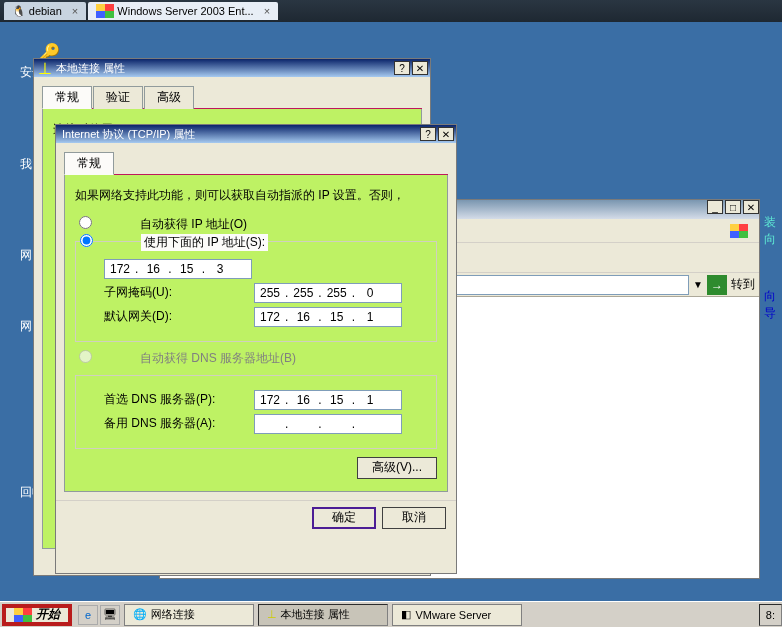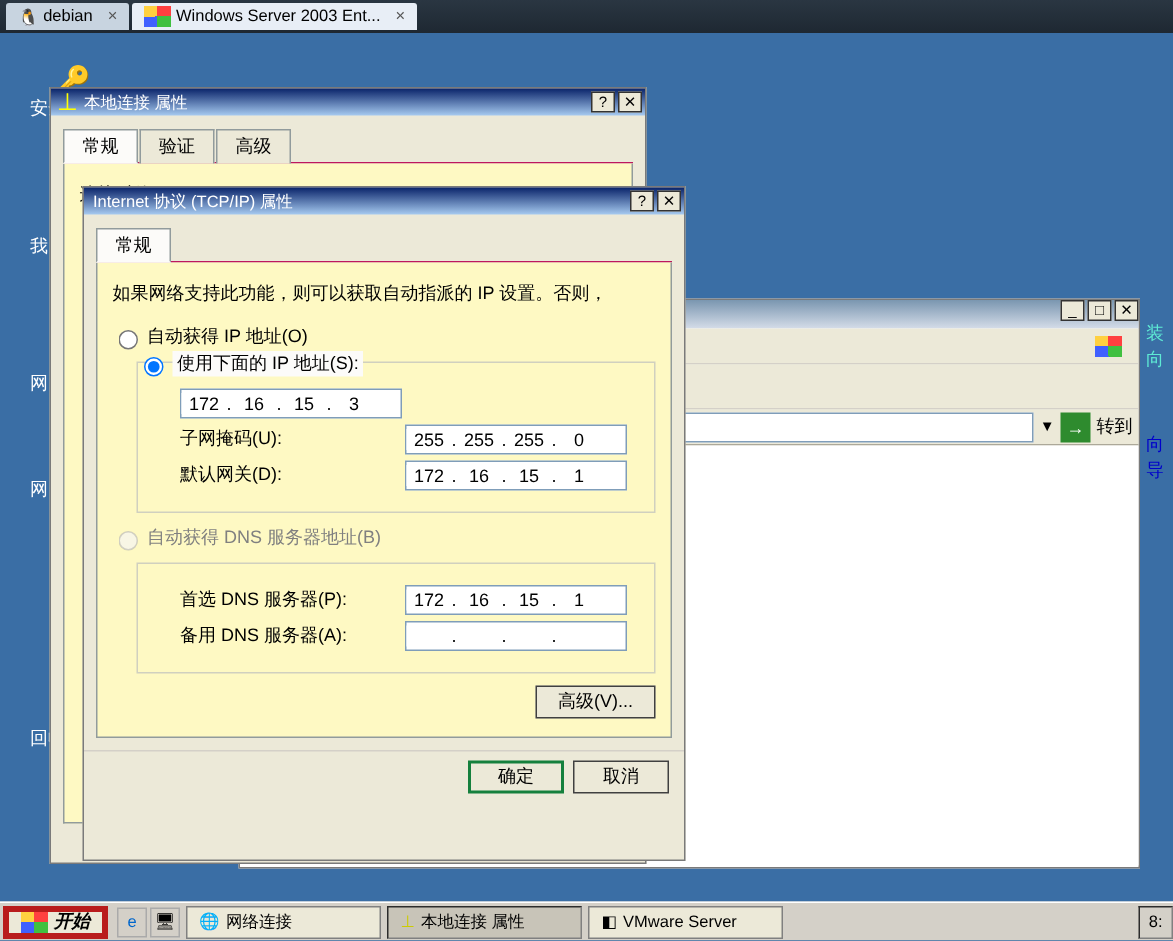--- a/index.html
+++ b/index.html
@@ -15,39 +15,39 @@
 
 .win { position: absolute; background: #ece9d8; border: 1px solid #7a7a7a; }
 .titlebar { height: 18px; background: linear-gradient(#0a246a,#a6caf0); display: flex; align-items: center; padding: 0 2px; }
 .titlebar .title { flex: 1; color: #fff; font-size: 11px; padding-left: 4px; }
 .tbtn { width: 16px; height: 14px; background: #ece9d8; border: 1px solid #333; margin-left: 2px; display: flex; align-items: center; justify-content: center; font-size: 10px; font-family: Arial; }
 
 .tabs { display: flex; border-bottom: 1px solid #be185d; margin: 8px 8px 0 8px; font-size: 12px; }
 .tab { padding: 2px 12px; border: 1px solid #919b9c; border-bottom: none; background: #ece9d8; margin-right: 1px; position: relative; top: 1px; }
 .tab.active { background: #fcfbf9; border-bottom: 1px solid #fcfbf9; }
 
-.pane { margin: 0 8px 8px 8px; padding: 12px 10px; background: #fef9c3; border: 1px solid #919b9c; border-top: none; }
+.pane { margin: 0 8px 8px 8px; padding: 12px 10px; background: #bef264; border: 1px solid #919b9c; border-top: none; }
 
 .desc { font-size: 12px; line-height: 1.4; margin-bottom: 12px; }
 
-.group { border: 1px solid #d0d0bf; padding: 10px 10px; margin-bottom: 8px; position: relative; margin-left: 16px; }
+.group { border: 1px solid #d0d0bf; padding: 10px 10px; margin-bottom: 8px; position: relative; }
 .group-label { position: absolute; top: -8px; left: 8px; background: #fcfbf9; padding: 0 3px; font-size: 12px; }
 
-.radio-row { display: flex; align-items: flex-end; font-size: 12px; margin: 3px 0 8px 4px; }
+.radio-row { display: flex; align-items: flex-start; font-size: 12px; margin: 3px 0 8px 4px; gap: 42px; }
 .radio-row input { margin-right: 6px; }
 .radio-row.disabled { color: #808080; }
 
 .field-row { display: flex; align-items: center; margin: 4px 0 4px 18px; font-size: 12px; }
 .field-label { width: 150px; }
 .ip-input { display: flex; border: 1px solid #7f9db9; background: #fff; height: 20px; width: 148px; align-items: center; }
 .oct { width: 30px; text-align: center; border: none; font-size: 12px; outline: none; font-family: inherit; }
 .dot { font-size: 12px; }
 
 .btn { height: 22px; background: #ece9d8; border: 1px solid #404040; padding: 0 14px; font-size: 12px; display: inline-flex; align-items: center; justify-content: center; min-width: 64px; }
-.btn.default { border: 2px solid #15803d; }
+.btn.default { border: 2px solid #4c1d95; }
 
 .btn-row { display: flex; justify-content: flex-end; gap: 6px; padding: 6px 10px; }
 
 .bg-win { left: 159px; top: 199px; width: 601px; height: 380px; background: #fff; }
 .bg-toolbar { height: 24px; display: flex; align-items: center; padding: 0 8px; font-size: 12px; gap: 14px; color: #000; border-bottom: 1px solid #d4d0c8; background: #ece9d8; }
 .bg-toolbar .win-logo { margin-left: auto; width: 24px; height: 18px; display: flex; align-items: center; justify-content: center; }
 .bg-iconbar { height: 30px; display: flex; align-items: center; padding: 0 8px; gap: 8px; border-bottom: 1px solid #d4d0c8; background: #ece9d8; }
 .bg-addr { height: 24px; display: flex; align-items: center; padding: 0 4px; gap: 4px; border-bottom: 1px solid #aca899; background: #ece9d8; }
 .addr-box { flex: 1; height: 20px; background: #fff; border: 1px solid #7f9db9; }
 .go-btn { width: 20px; height: 20px; background: #2e8b2e; display: flex; align-items: center; justify-content: center; color: #fff; font-size: 12px; }

